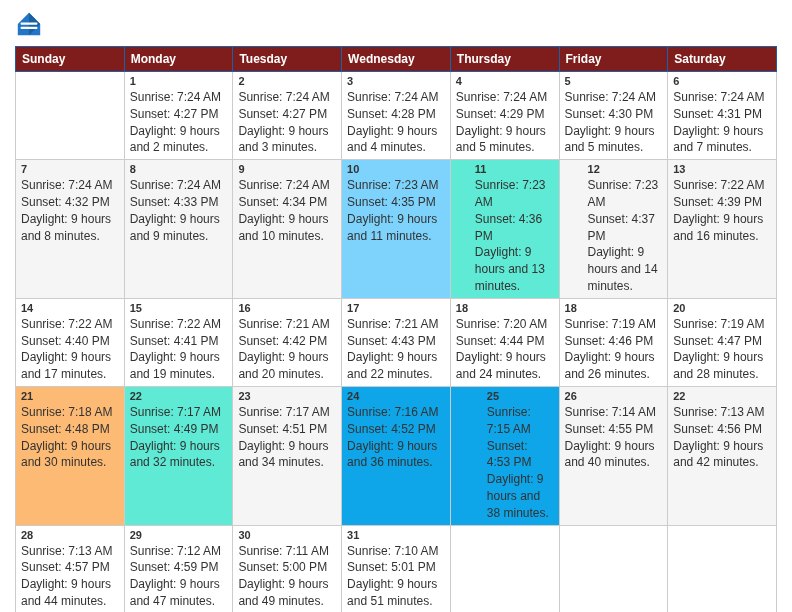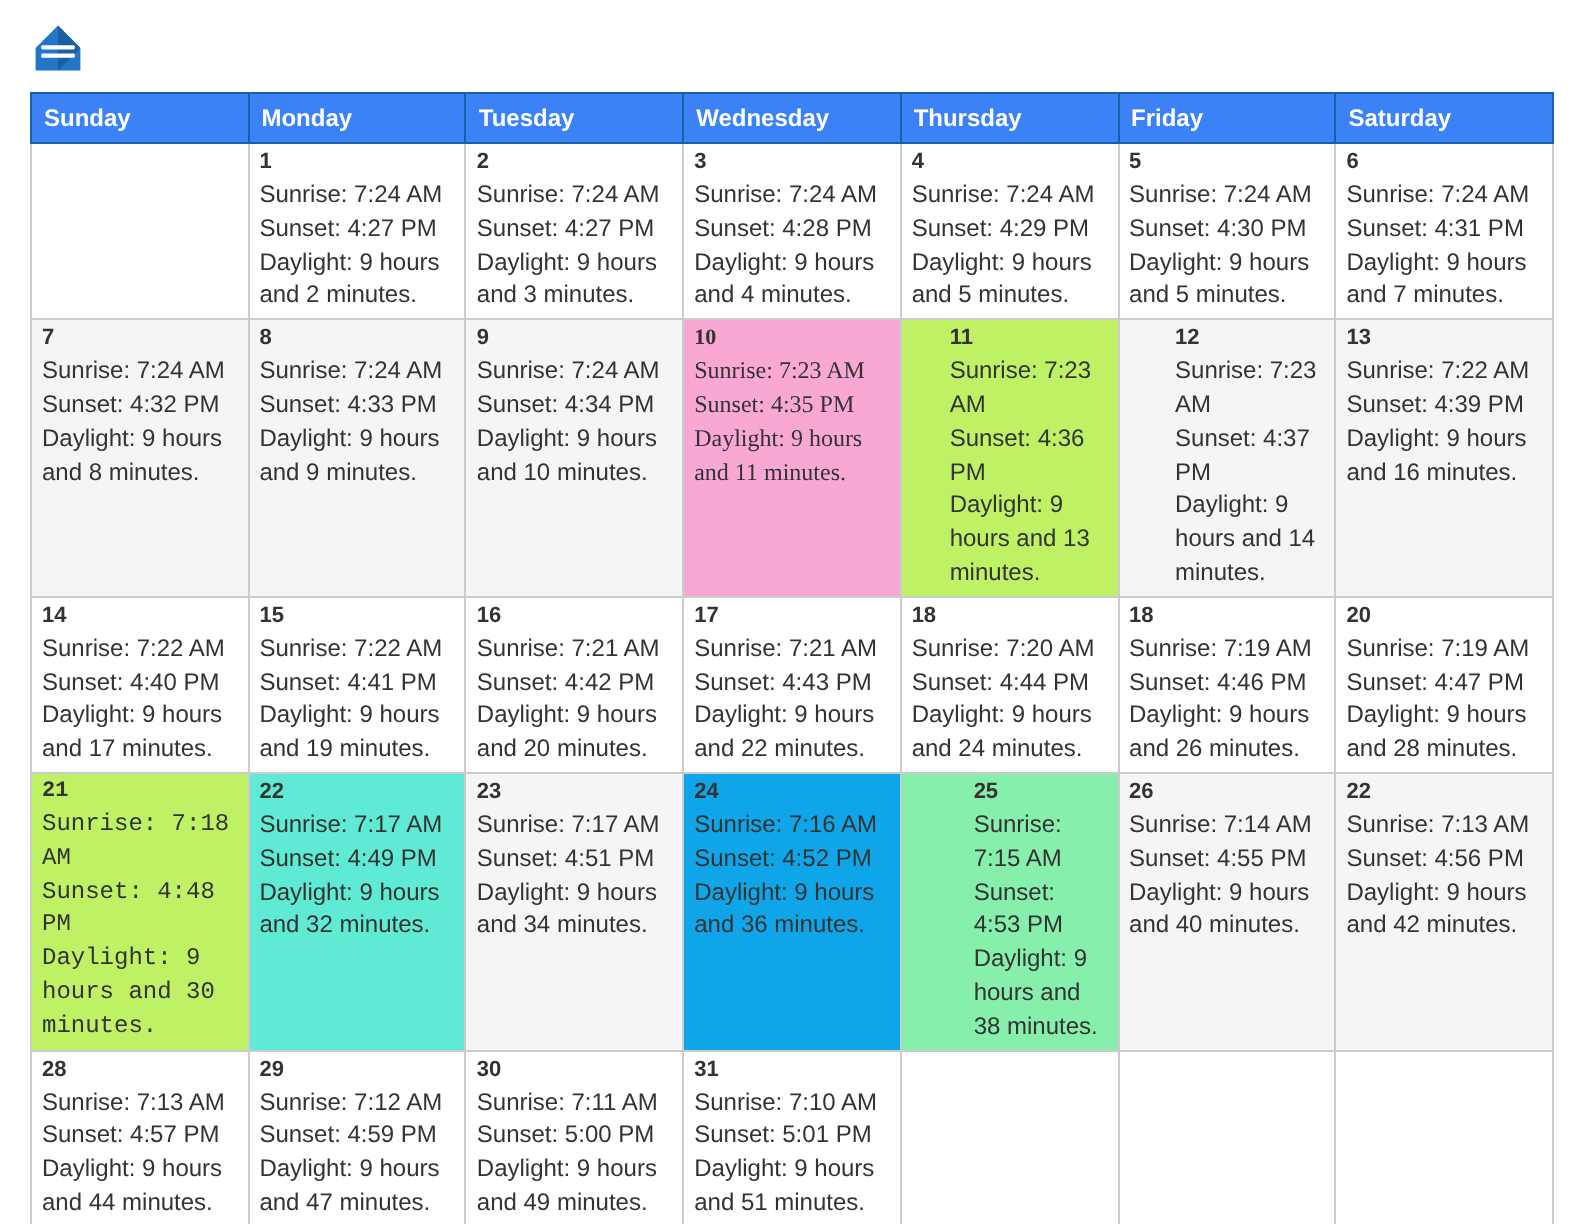--- a/index.html
+++ b/index.html
@@ -51,21 +51,21 @@
     .calendar-subtitle {
       font-size: 14px;
       color: #555;
     }
     .calendar-table {
       width: 100%;
       border-collapse: collapse;
       flex: 1;
     }
     .calendar-table th {
-      background: #3b82f6;
+      background: #7f1d1d;
       color: #fff;
       font-size: 12px;
       font-weight: bold;
       padding: 5px 6px;
       text-align: left;
       border: 1px solid #1a60a8;
       margin-left: 20px;
     }
     .calendar-table td {
       border: 1px solid #ccc;
@@ -147,23 +147,23 @@
           <td><span class="day-number">6</span>
 <span class="day-info">Sunrise: 7:24 AM<br>Sunset: 4:31 PM<br>Daylight: 9 hours and 7 minutes.</span></td>
         </tr>
         <tr>
           <td style="background: rgb(245, 245, 245);"><span class="day-number">7</span>
 <span class="day-info">Sunrise: 7:24 AM<br>Sunset: 4:32 PM<br>Daylight: 9 hours and 8 minutes.</span></td>
           <td style="background: rgb(245, 245, 245);"><span class="day-number">8</span>
 <span class="day-info">Sunrise: 7:24 AM<br>Sunset: 4:33 PM<br>Daylight: 9 hours and 9 minutes.</span></td>
           <td style="background: rgb(245, 245, 245);"><span class="day-number">9</span>
 <span class="day-info">Sunrise: 7:24 AM<br>Sunset: 4:34 PM<br>Daylight: 9 hours and 10 minutes.</span></td>
-          <td style="background: #f9a8d4; font-family: Liberation Serif, serif;"><span class="day-number">10</span>
+          <td style="background: #7dd3fc;"><span class="day-number">10</span>
 <span class="day-info">Sunrise: 7:23 AM<br>Sunset: 4:35 PM<br>Daylight: 9 hours and 11 minutes.</span></td>
-          <td style="background: #bef264; padding-left: 24px;"><span class="day-number">11</span>
+          <td style="background: #5eead4; padding-left: 24px;"><span class="day-number">11</span>
 <span class="day-info">Sunrise: 7:23 AM<br>Sunset: 4:36 PM<br>Daylight: 9 hours and 13 minutes.</span></td>
           <td style="background: rgb(245, 245, 245); padding-left: 28px;"><span class="day-number">12</span>
 <span class="day-info">Sunrise: 7:23 AM<br>Sunset: 4:37 PM<br>Daylight: 9 hours and 14 minutes.</span></td>
           <td style="background: rgb(245, 245, 245);"><span class="day-number">13</span>
 <span class="day-info">Sunrise: 7:22 AM<br>Sunset: 4:39 PM<br>Daylight: 9 hours and 16 minutes.</span></td>
         </tr>
         <tr>
           <td><span class="day-number">14</span>
 <span class="day-info">Sunrise: 7:22 AM<br>Sunset: 4:40 PM<br>Daylight: 9 hours and 17 minutes.</span></td>
           <td><span class="day-number">15</span>
@@ -173,29 +173,29 @@
           <td><span class="day-number">17</span>
 <span class="day-info">Sunrise: 7:21 AM<br>Sunset: 4:43 PM<br>Daylight: 9 hours and 22 minutes.</span></td>
           <td><span class="day-number">18</span>
 <span class="day-info">Sunrise: 7:20 AM<br>Sunset: 4:44 PM<br>Daylight: 9 hours and 24 minutes.</span></td>
           <td><span class="day-number">18</span>
 <span class="day-info">Sunrise: 7:19 AM<br>Sunset: 4:46 PM<br>Daylight: 9 hours and 26 minutes.</span></td>
           <td><span class="day-number">20</span>
 <span class="day-info">Sunrise: 7:19 AM<br>Sunset: 4:47 PM<br>Daylight: 9 hours and 28 minutes.</span></td>
         </tr>
         <tr>
-          <td style="background: #bef264; font-family: Liberation Mono, monospace;"><span class="day-number">21</span>
+          <td style="background: #fdba74;"><span class="day-number">21</span>
 <span class="day-info">Sunrise: 7:18 AM<br>Sunset: 4:48 PM<br>Daylight: 9 hours and 30 minutes.</span></td>
           <td style="background: #5eead4;"><span class="day-number">22</span>
 <span class="day-info">Sunrise: 7:17 AM<br>Sunset: 4:49 PM<br>Daylight: 9 hours and 32 minutes.</span></td>
           <td style="background: rgb(245, 245, 245);"><span class="day-number">23</span>
 <span class="day-info">Sunrise: 7:17 AM<br>Sunset: 4:51 PM<br>Daylight: 9 hours and 34 minutes.</span></td>
           <td style="background: #0ea5e9;"><span class="day-number">24</span>
 <span class="day-info">Sunrise: 7:16 AM<br>Sunset: 4:52 PM<br>Daylight: 9 hours and 36 minutes.</span></td>
-          <td style="background: #86efac; padding-left: 36px;"><span class="day-number">25</span>
+          <td style="background: #0ea5e9; padding-left: 36px;"><span class="day-number">25</span>
 <span class="day-info">Sunrise: 7:15 AM<br>Sunset: 4:53 PM<br>Daylight: 9 hours and 38 minutes.</span></td>
           <td style="background: rgb(245, 245, 245);"><span class="day-number">26</span>
 <span class="day-info">Sunrise: 7:14 AM<br>Sunset: 4:55 PM<br>Daylight: 9 hours and 40 minutes.</span></td>
           <td style="background: rgb(245, 245, 245);"><span class="day-number">22</span>
 <span class="day-info">Sunrise: 7:13 AM<br>Sunset: 4:56 PM<br>Daylight: 9 hours and 42 minutes.</span></td>
         </tr>
         <tr>
           <td><span class="day-number">28</span>
 <span class="day-info">Sunrise: 7:13 AM<br>Sunset: 4:57 PM<br>Daylight: 9 hours and 44 minutes.</span></td>
           <td><span class="day-number">29</span>

